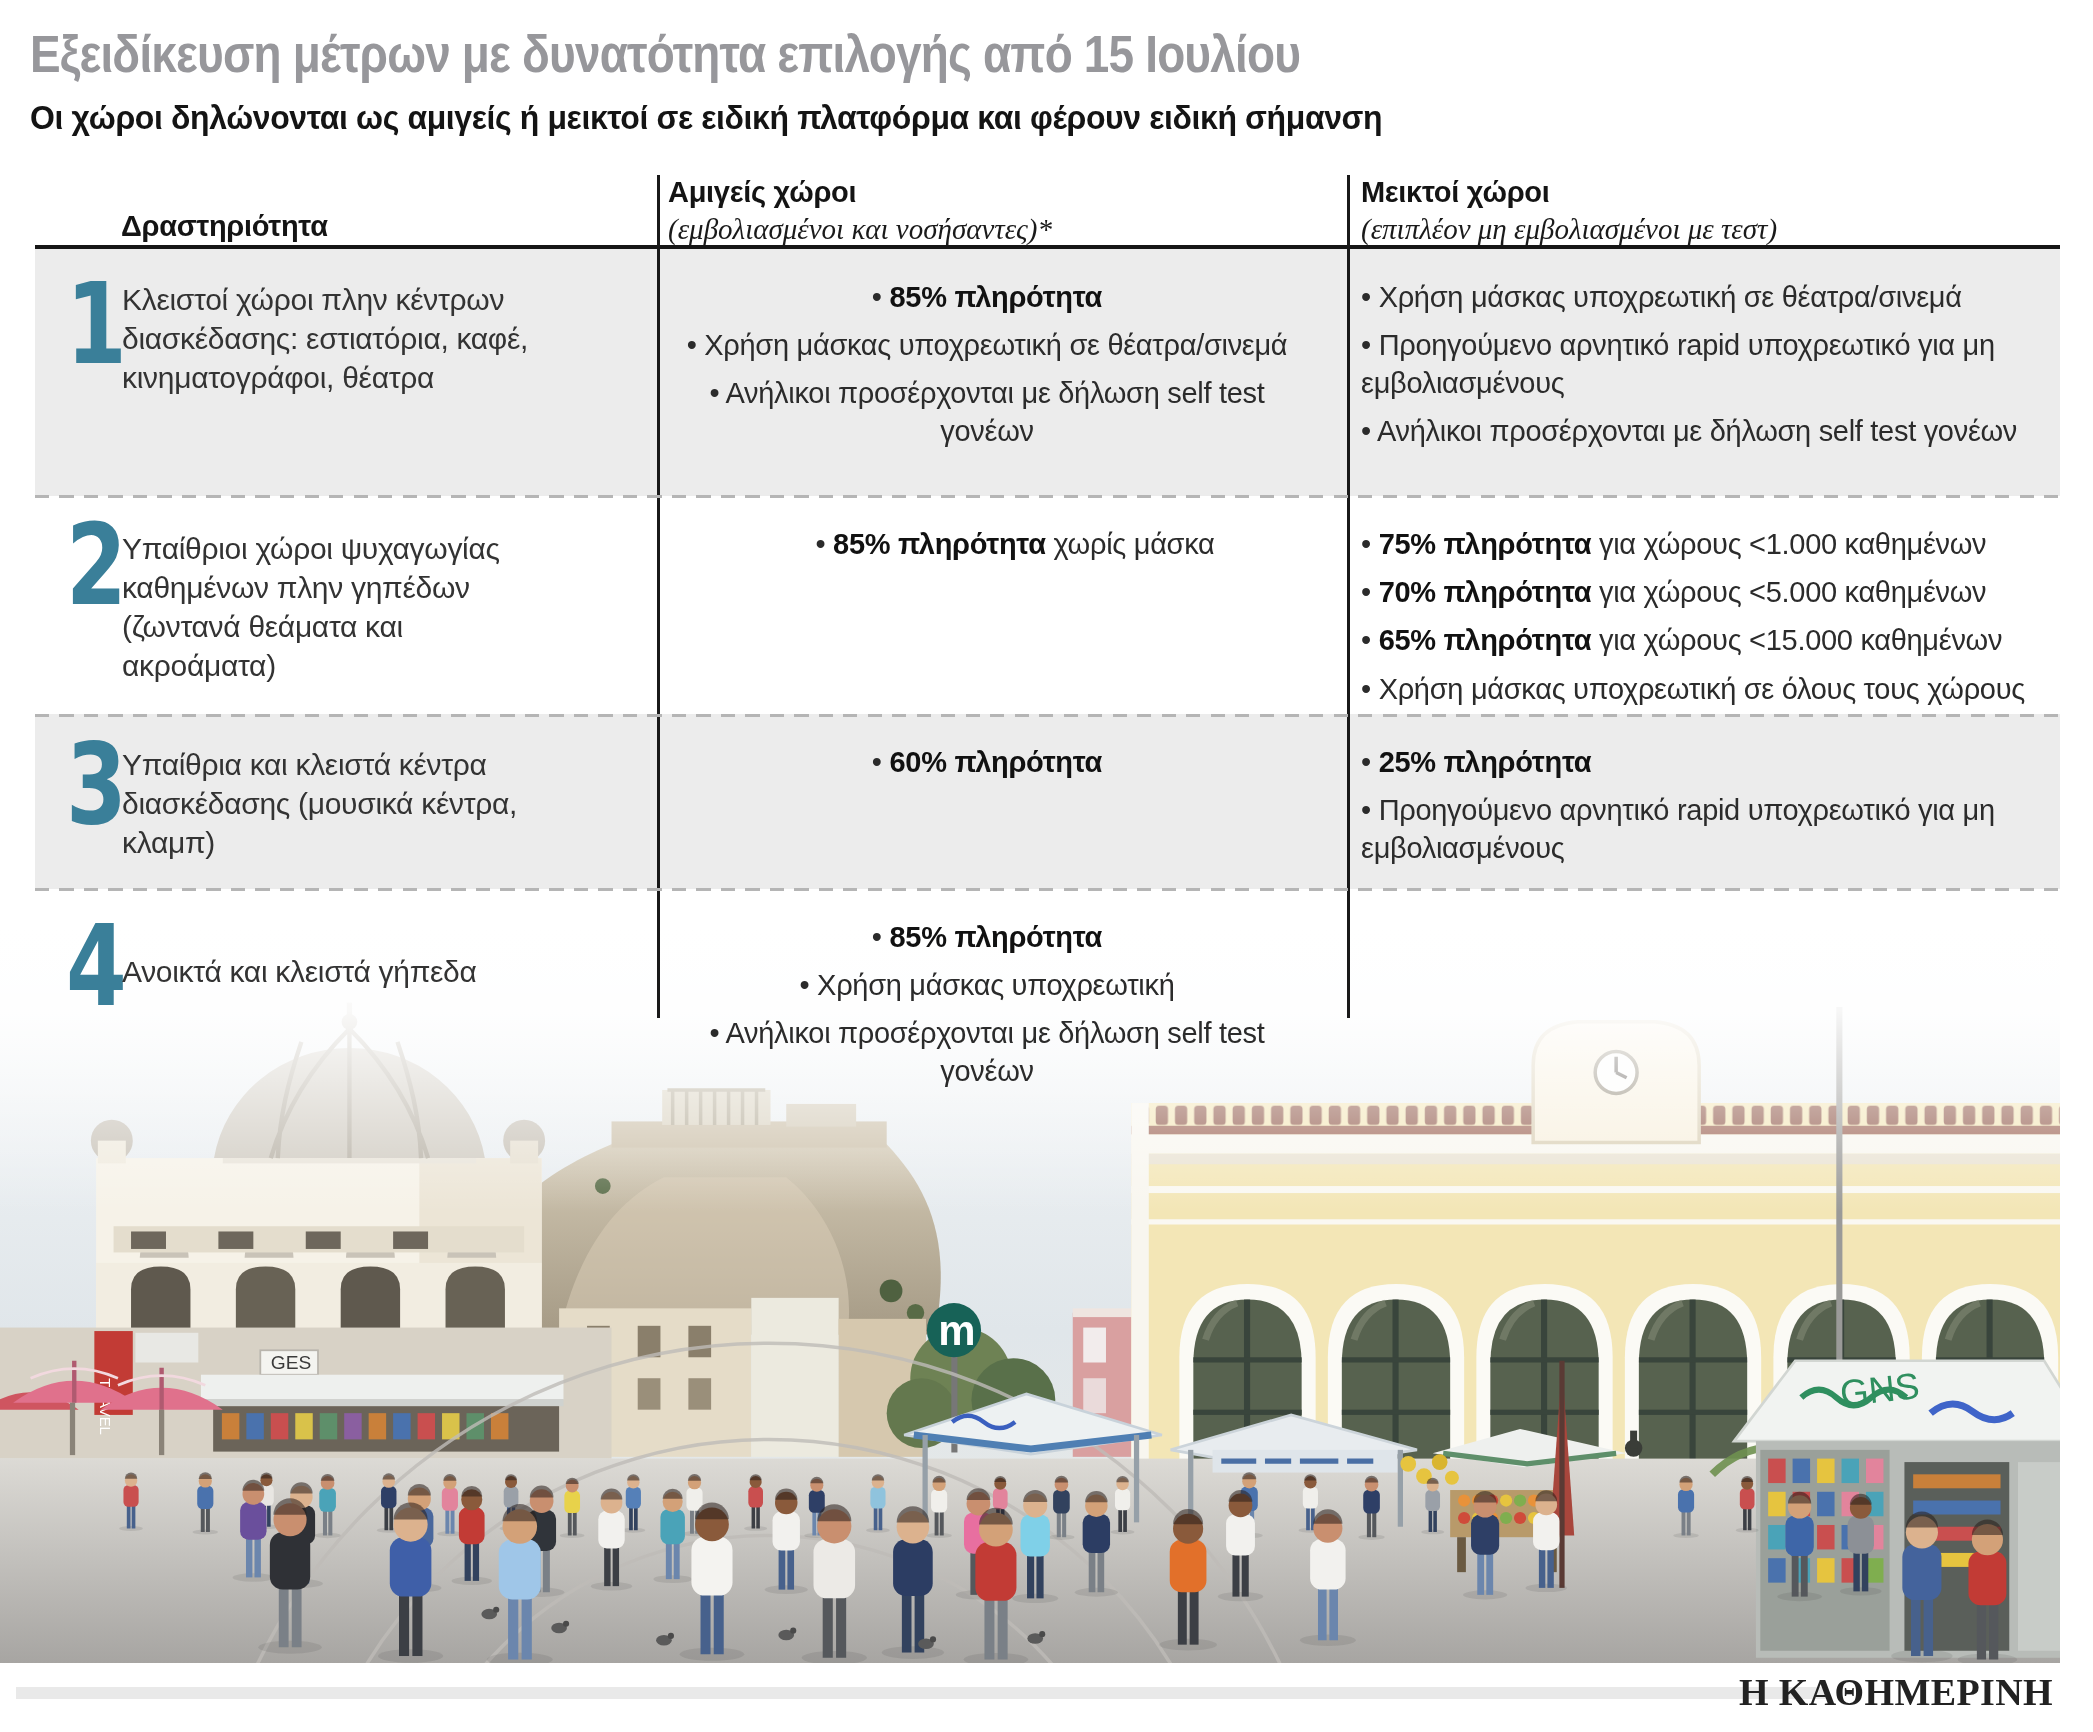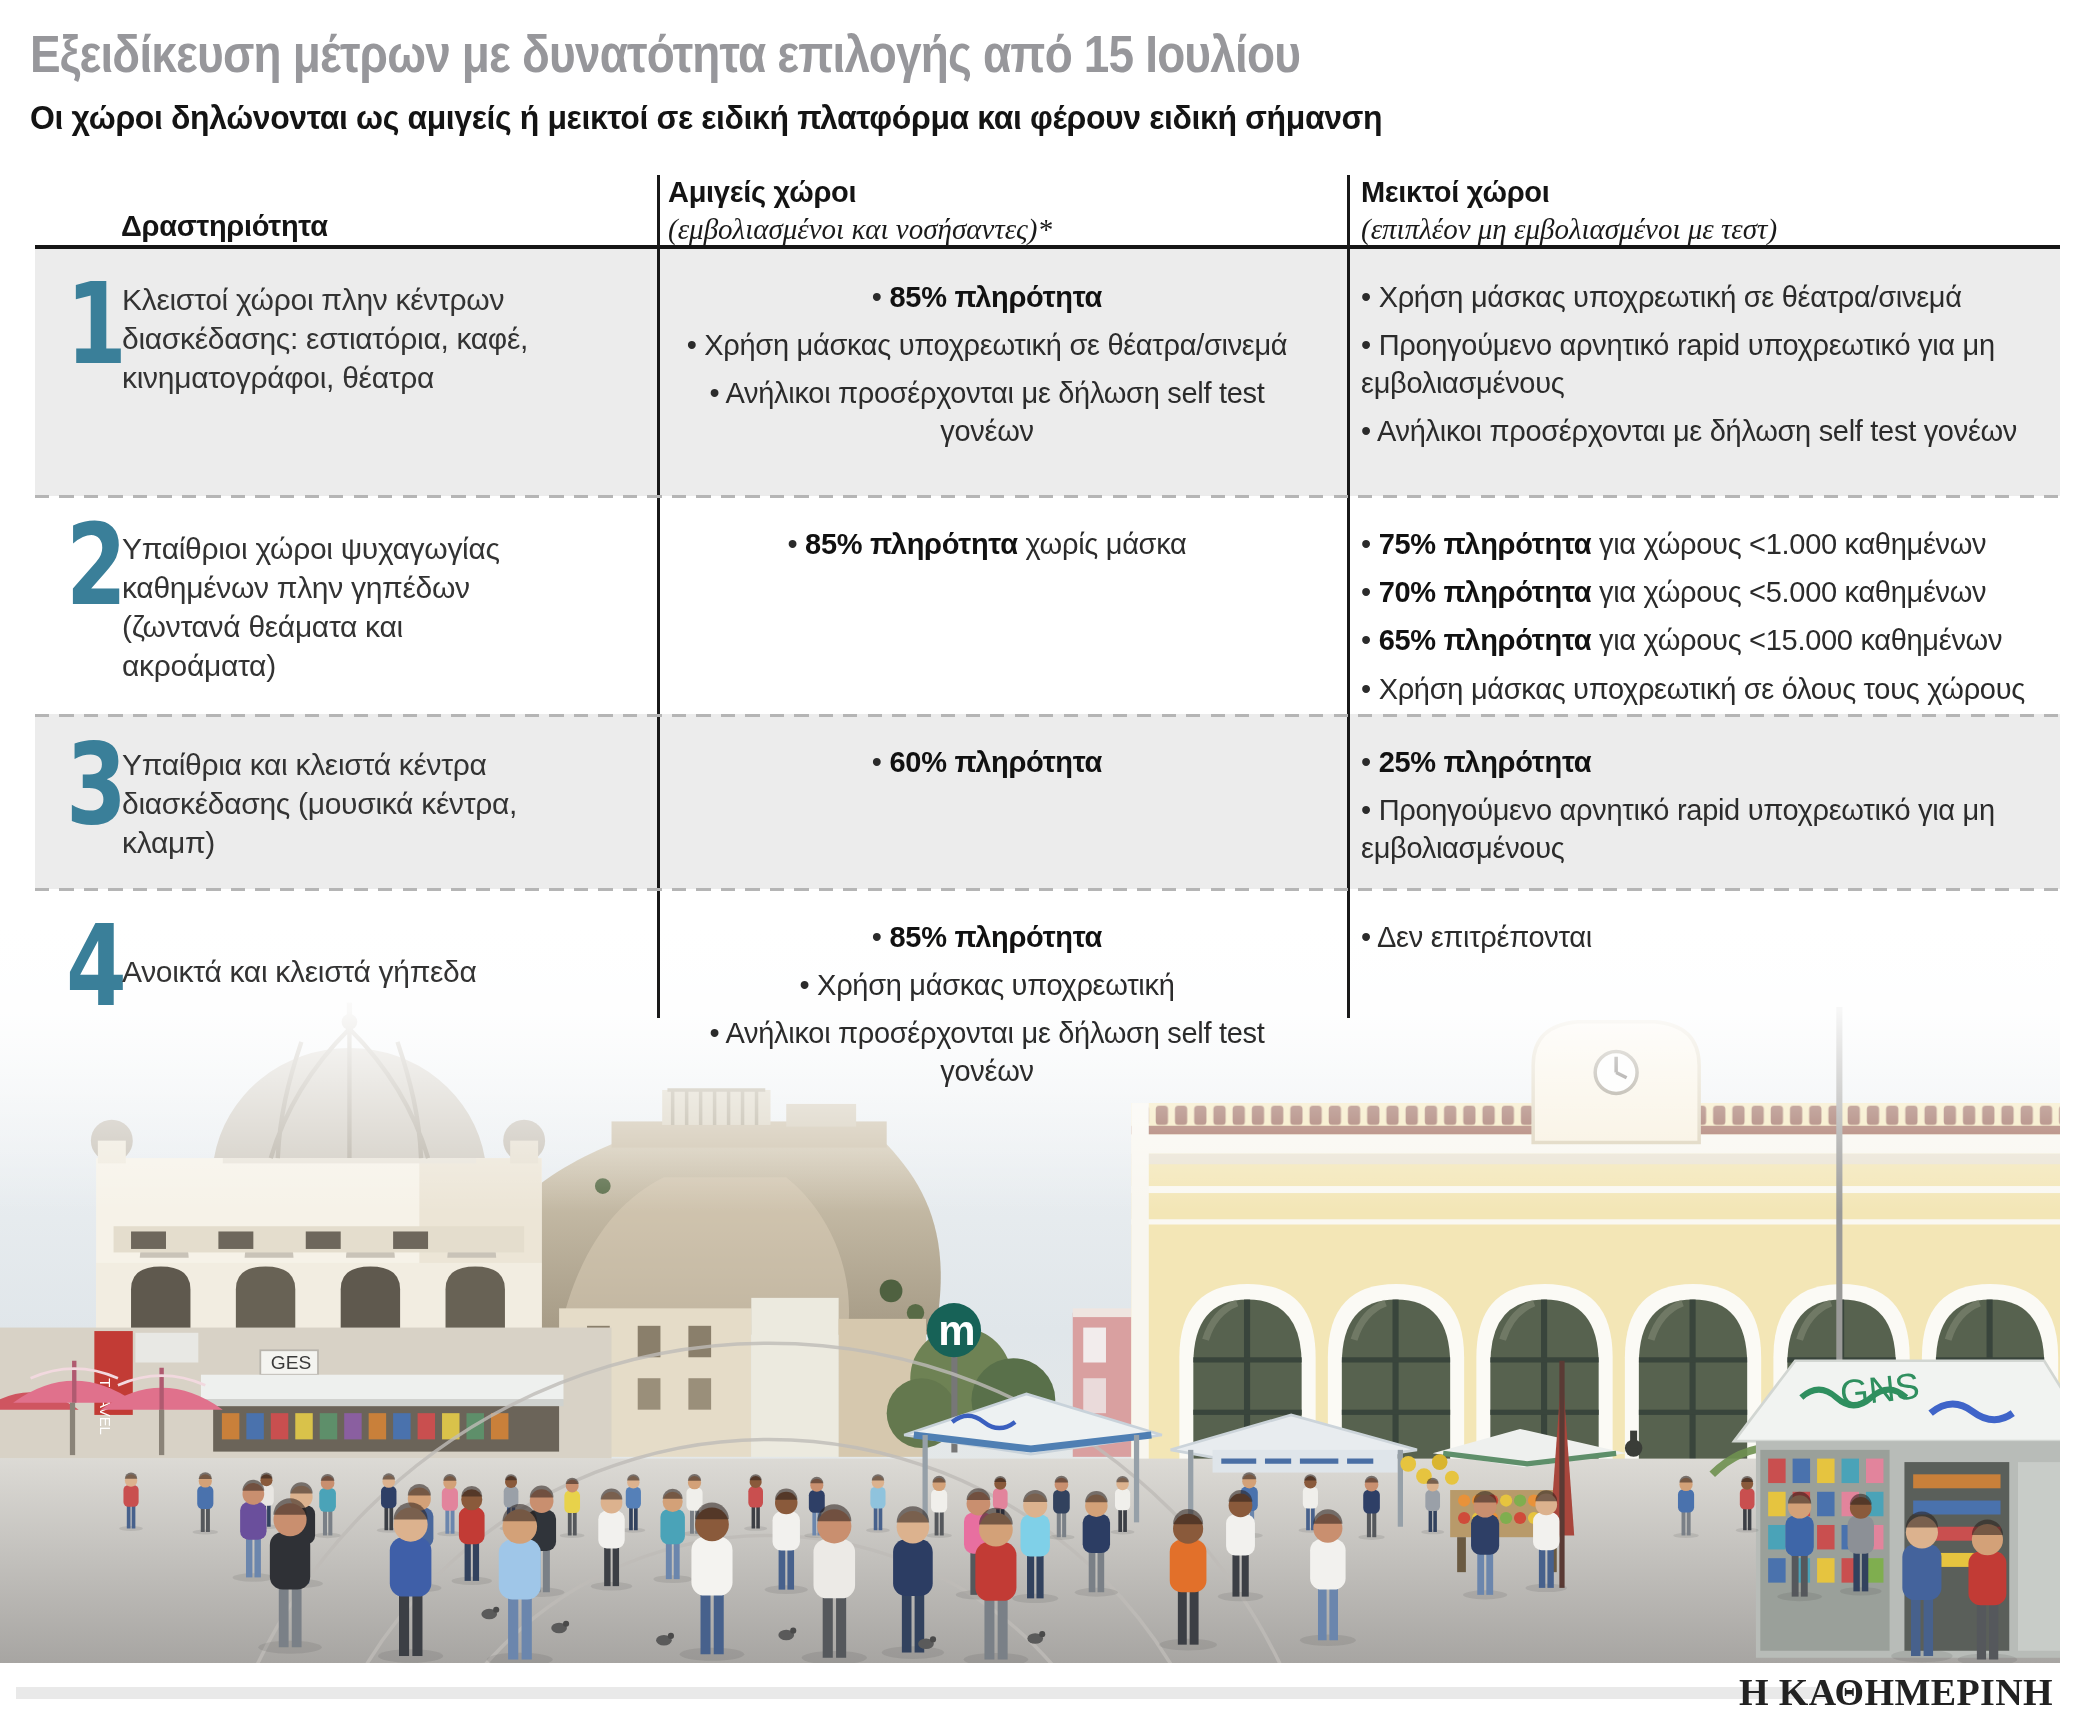--- a/index.html
+++ b/index.html
@@ -72,21 +72,21 @@
         </div>
         <div class="col mixed" style="top: 30px;">
           <div class="item"><span>• </span><span class="lead"></span><span class="rest">Χρήση μάσκας υποχρεωτική σε θέατρα/σινεμά</span></div>
           <div class="item"><span>• </span><span class="lead"></span><span class="rest">Προηγούμενο αρνητικό rapid υποχρεωτικό για μη εμβολιασμένους</span></div>
           <div class="item"><span>• </span><span class="lead"></span><span class="rest">Ανήλικοι προσέρχονται με δήλωση self test γονέων</span></div>
         </div>
       </div>
       <div class="row" style="top: 496px; height: 218px;">
         <div class="num" style="top: 24.5px;">2</div>
         <div class="activity" style="top: 33px;">Υπαίθριοι χώροι ψυχαγωγίας καθημένων πλην γηπέδων (ζωντανά θεάματα και ακροάματα)</div>
-        <div class="col pure" style="top: 30px;">
+        <div class="col pure" style="top: 30px; margin-left: 28px;">
           <div class="item"><span>• </span><span class="lead">85% πληρότητα</span><span class="rest"> χωρίς μάσκα</span></div>
         </div>
         <div class="col mixed" style="top: 30px;">
           <div class="item"><span>• </span><span class="lead">75% πληρότητα</span><span class="rest"> για χώρους &lt;1.000 καθημένων</span></div>
           <div class="item"><span>• </span><span class="lead">70% πληρότητα</span><span class="rest"> για χώρους &lt;5.000 καθημένων</span></div>
           <div class="item"><span>• </span><span class="lead">65% πληρότητα</span><span class="rest"> για χώρους &lt;15.000 καθημένων</span></div>
           <div class="item"><span>• </span><span class="lead"></span><span class="rest">Χρήση μάσκας υποχρεωτική σε όλους τους χώρους</span></div>
         </div>
       </div>
       <div class="sep" style="top: 495px;"></div>
@@ -102,23 +102,20 @@
         </div>
       </div>
       <div class="sep" style="top: 714px;"></div>
       <div class="row" style="top: 889px; height: 233px;">
         <div class="num" style="top: 33px;">4</div>
         <div class="activity" style="top: 63px;">Ανοικτά και κλειστά γήπεδα</div>
         <div class="col pure" style="top: 30px;">
           <div class="item"><span>• </span><span class="lead">85% πληρότητα</span><span class="rest"></span></div>
           <div class="item"><span>• </span><span class="lead"></span><span class="rest">Χρήση μάσκας υποχρεωτική</span></div>
           <div class="item"><span>• </span><span class="lead"></span><span class="rest">Ανήλικοι προσέρχονται με δήλωση self test γονέων</span></div>
-        </div>
-        <div class="col mixed" style="top: 30px;">
-          <div class="item"><span>• </span><span class="lead"></span><span class="rest">Δεν επιτρέπονται</span></div>
         </div>
       </div>
       <div class="sep" style="top: 888px;"></div>
     </div>
 
 
   <svg class="abs" id="photo" viewBox="0 0 2397 846" preserveAspectRatio="none">
     <defs>
       <linearGradient id="sky" x1="0" y1="0" x2="0" y2="1">
         <stop offset="0" stop-color="#f6f8f9"></stop>

